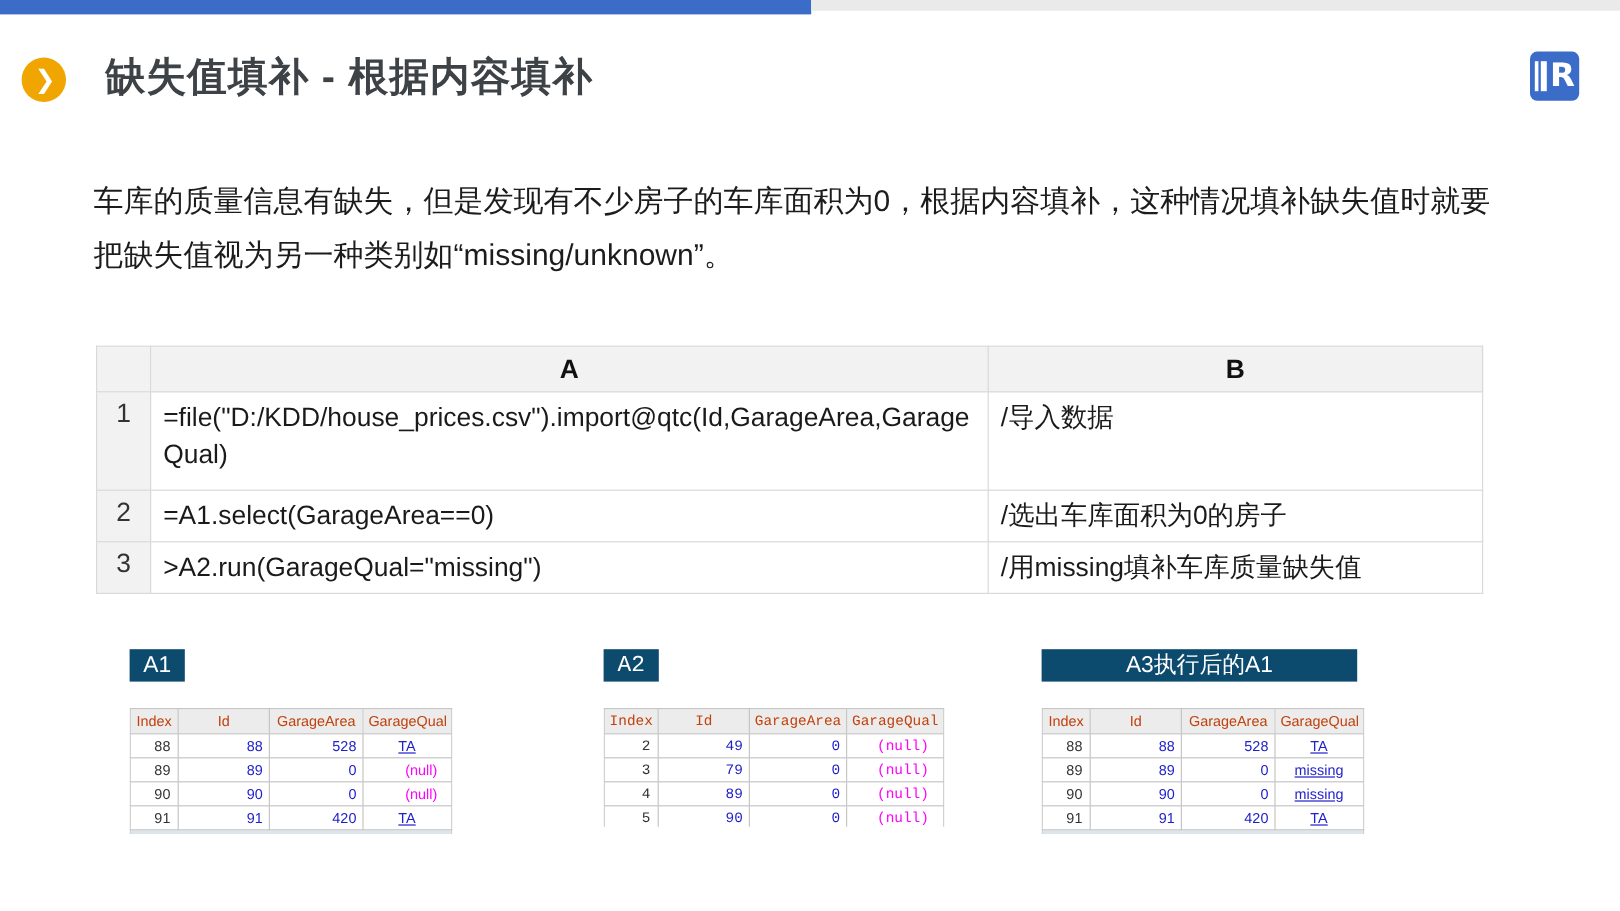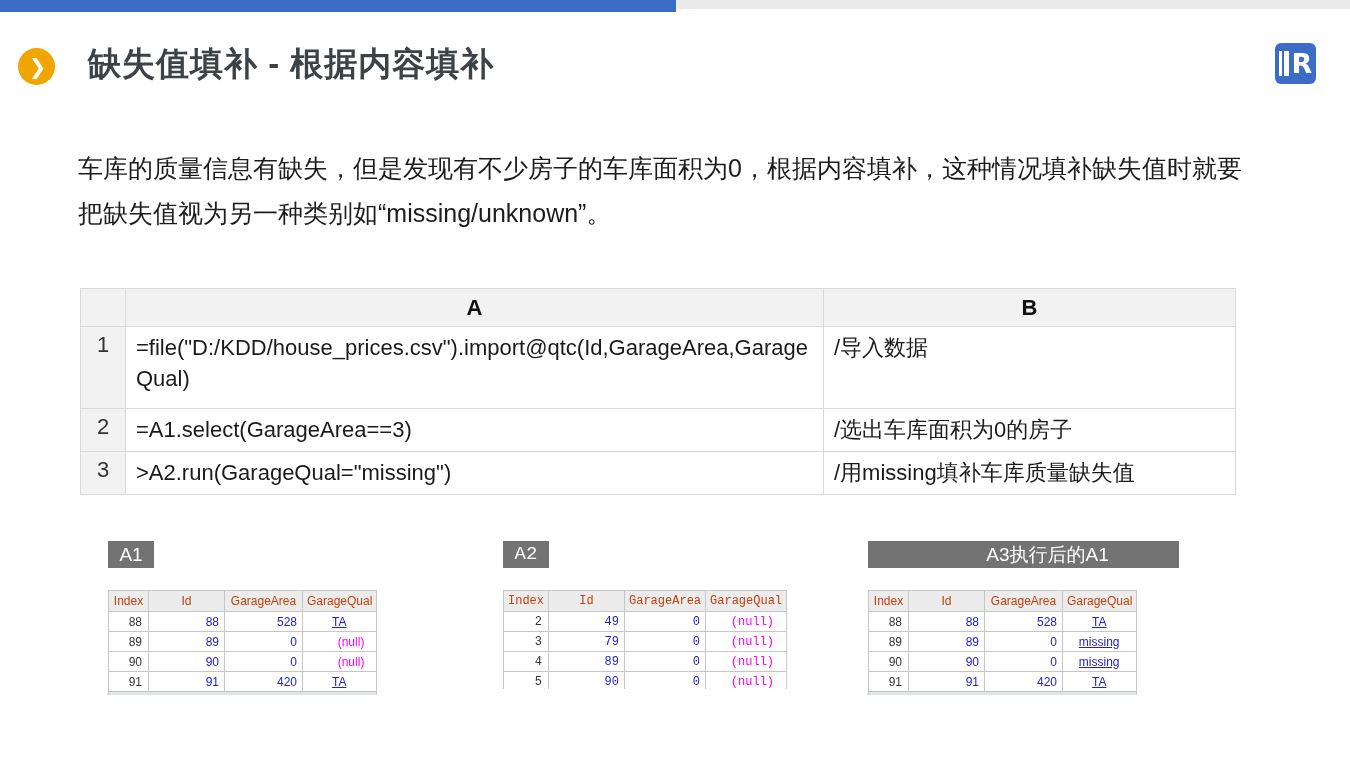--- a/index.html
+++ b/index.html
@@ -44,23 +44,23 @@
   .code-table td.cell-a{padding:5px 8px 6px 10px;word-break:break-all;line-height:31px;}
   .code-table td.cell-b{padding:5px 8px 6px 10px;line-height:31px;}
   .code-table tr.r1 td{height:70px;}
   .code-table tr.r2 td,.code-table tr.r3 td{height:30px;}
 
   
   .panel{position:absolute;top:541px;}
   .panel-a1{left:108px;}
   .panel-a2{left:503px;font-family:Liberation Mono, monospace;}
   .panel-a3{left:868px;}
-  .panel-label{background:#737373;color:#ffffff;font-size:19px;height:27px;line-height:27px;}
+  .panel-label{background:#0c4a6e;color:#ffffff;font-size:19px;height:27px;line-height:27px;}
   .label-small{display:inline-block;width:46px;text-align:center;}
-  .label-wide{display:block;width:263px;text-align:center;padding-left:48px;}
+  .label-wide{display:block;width:263px;text-align:center;}
   .grid-clip{margin-top:22px;overflow:hidden;}
   .clip-tall{height:105px;}
   .clip-short{height:99px;}
   .grid{border-collapse:collapse;table-layout:fixed;font-size:12px;background:#ffffff;
     border:1px solid #9c9c9c;}
   .grid col.g-idx{width:40px;}
   .grid col.g-id{width:76px;}
   .grid col.g-area{width:78px;}
   .grid col.g-qual{width:71px;}
   .grid th,.grid td{border:1px solid #c6c6c6;height:19px;padding:0 4px;white-space:nowrap;
@@ -107,21 +107,21 @@
     </tr>
   </thead>
   <tbody>
     <tr class="r1">
       <td class="rownum">1</td>
       <td class="cell-a">=file("D:/KDD/house_prices.csv").import@qtc(Id,GarageArea,GarageQual)</td>
       <td class="cell-b">/导入数据</td>
     </tr>
     <tr class="r2">
       <td class="rownum">2</td>
-      <td class="cell-a">=A1.select(GarageArea==3)</td>
+      <td class="cell-a">=A1.select(GarageArea==0)</td>
       <td class="cell-b">/选出车库面积为0的房子</td>
     </tr>
     <tr class="r3">
       <td class="rownum">3</td>
       <td class="cell-a">&gt;A2.run(GarageQual="missing")</td>
       <td class="cell-b">/用missing填补车库质量缺失值</td>
     </tr>
   </tbody>
 </table>
 

